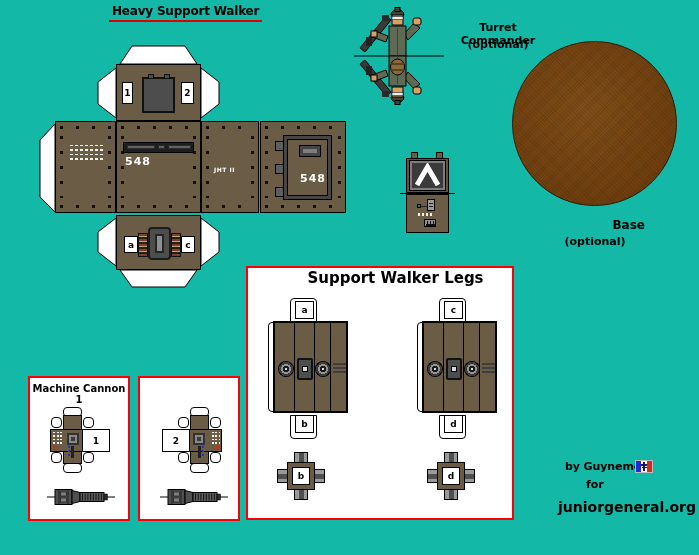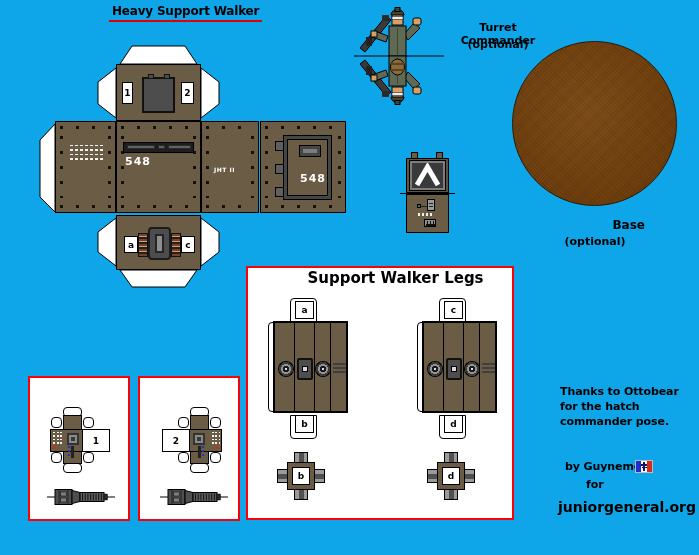--- a/index.html
+++ b/index.html
@@ -1,18 +1,18 @@
 <!DOCTYPE html>
 <html><head>
 <meta charset="utf-8">
 <style>
   * { margin:0; padding:0; box-sizing:border-box; }
   html,body { background:#ffffff; }
   body { font-family:"DejaVu Sans","Liberation Sans",sans-serif; color:#000; }
-  #stage { position:relative; width:699px; height:555px; background:#0ea5e9; overflow:hidden; }
+  #stage { position:relative; width:699px; height:555px; background:#14b8a6; overflow:hidden; }
   .abs { position:absolute; }
   .b  { font-weight:700; }
   .pre { white-space:pre-line; }
   .nw { white-space:nowrap; }
 
   
   .hull { position:absolute; background:#6b5c46; border:1px solid #000; }
   .rv { position:absolute; display:block; }
   .rv-t { left:4px; right:4px; top:4px;    height:3px; background:repeating-linear-gradient(90deg,#16100a 0 3px,transparent 3px 16px); }
   .rv-b { left:4px; right:4px; bottom:4px; height:3px; background:repeating-linear-gradient(90deg,#16100a 0 3px,transparent 3px 16px); }
@@ -243,20 +243,21 @@
     <div class="foot-center" style="left:40px;top:195px;width:26px;height:26px;">b</div>
 
     <div class="foot-arm-v" style="left:196px;top:184px;width:14px;height:12px;"></div>
     <div class="foot-arm-v" style="left:196px;top:220px;width:14px;height:12px;"></div>
     <div class="foot-arm-h" style="left:179px;top:201px;width:12px;height:14px;"></div>
     <div class="foot-arm-h" style="left:215px;top:201px;width:12px;height:14px;"></div>
     <div class="foot-center" style="left:190px;top:195px;width:26px;height:26px;">d</div>
   </div>
 
   <div class="red-box" style="left:28px;top:376px;width:102px;height:145px;">
+    <div class="box-title" style="top:5px;font-size:10px;">Machine Cannon 1</div>
     <div class="tab-outer" style="left:33px;top:29px;width:19px;height:10px;"></div>
     <div class="tab-outer" style="left:21px;top:39px;width:11px;height:11px;"></div>
     <div class="tab-outer" style="left:53px;top:39px;width:11px;height:11px;"></div>
     <div class="tab-outer" style="left:21px;top:74px;width:11px;height:11px;"></div>
     <div class="tab-outer" style="left:53px;top:74px;width:11px;height:11px;"></div>
     <div class="tab-outer" style="left:33px;top:85px;width:19px;height:10px;"></div>
     <div class="abs" style="left:33px;top:37px;width:19px;height:49px;background:#6b5c46;border:1px solid #000;"></div>
     <div class="abs" style="left:20px;top:51px;width:33px;height:23px;background:#6b5c46;border:1px solid #000;"></div>
     <div class="wbox" style="left:52px;top:51px;width:28px;height:23px;">1</div>
     <div class="ammo-tex" style="left:22px;top:54px;width:10px;height:12px;"></div>
@@ -304,23 +305,20 @@
       <line x1="21" y1="2" x2="21" y2="16" stroke="#222"></line>
       <rect x="13.5" y="4" width="6" height="4" fill="#7d7d7d" stroke="#000" stroke-width=".5"></rect>
       <rect x="13.5" y="10" width="6" height="4" fill="#7d7d7d" stroke="#000" stroke-width=".5"></rect>
       <polygon points="25,2.5 33,4.5 33,13.5 25,15.5" fill="#4f4f4f" stroke="#000"></polygon>
       <rect x="33" y="4.5" width="24" height="9" fill="#5c5c5c" stroke="#000"></rect>
       <line x1="35" y1="9" x2="56" y2="9" stroke="#151515" stroke-width="7" stroke-dasharray="1 1.7"></line>
       <rect x="57" y="6" width="3.5" height="6" fill="#2a2a2a" stroke="#000" stroke-width=".5"></rect>
     </svg>
   </div>
 
-  <div class="note pre" style="left:560px;top:384px;width:138px;">Thanks to Ottobear
-for the hatch
-commander pose.</div>
   <div class="note nw" style="left:565px;top:459px;">by Guynemer</div>
   <div class="flag" style="left:636px;top:461px;">
     <div class="fb"></div>
     <div class="fw">
         <div class="cl-v"></div>
         <div class="cl-h1"></div>
         <div class="cl-h2"></div>
       </div>
     <div class="fr"></div>
   </div>

